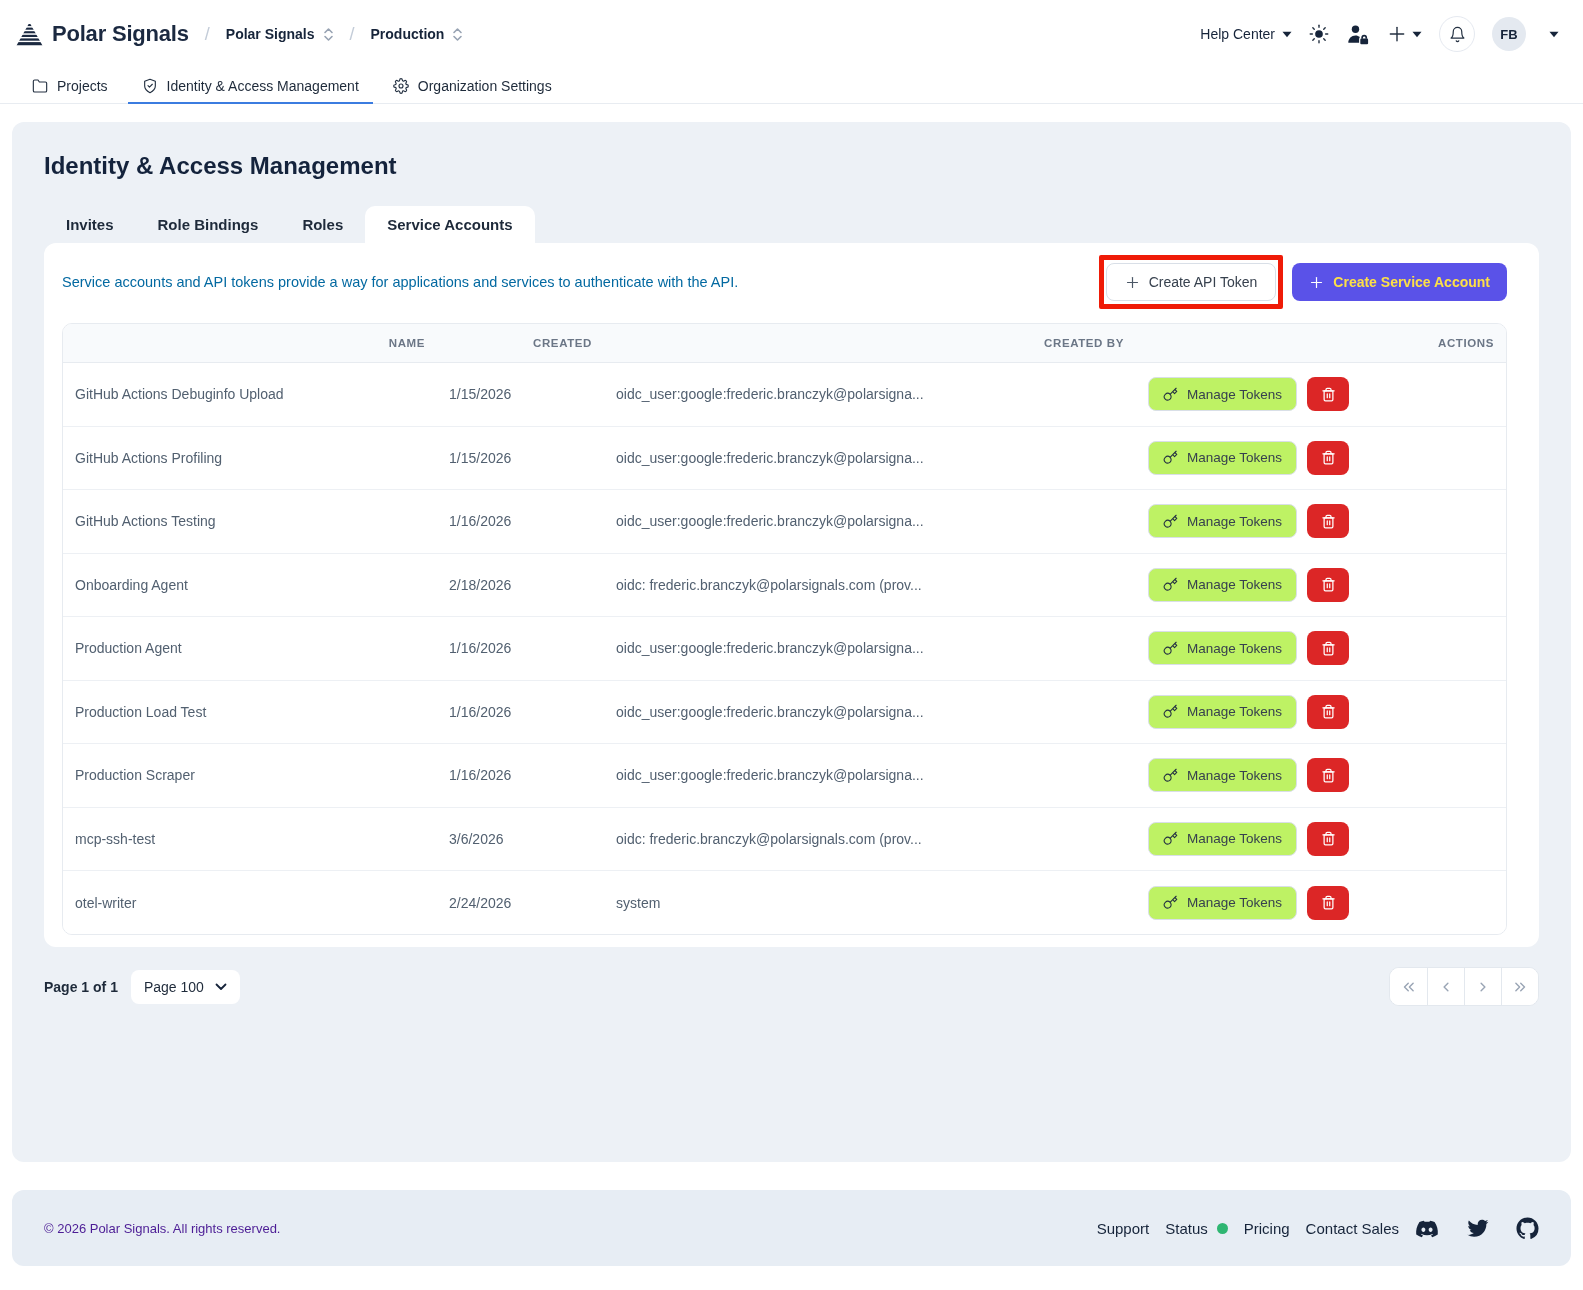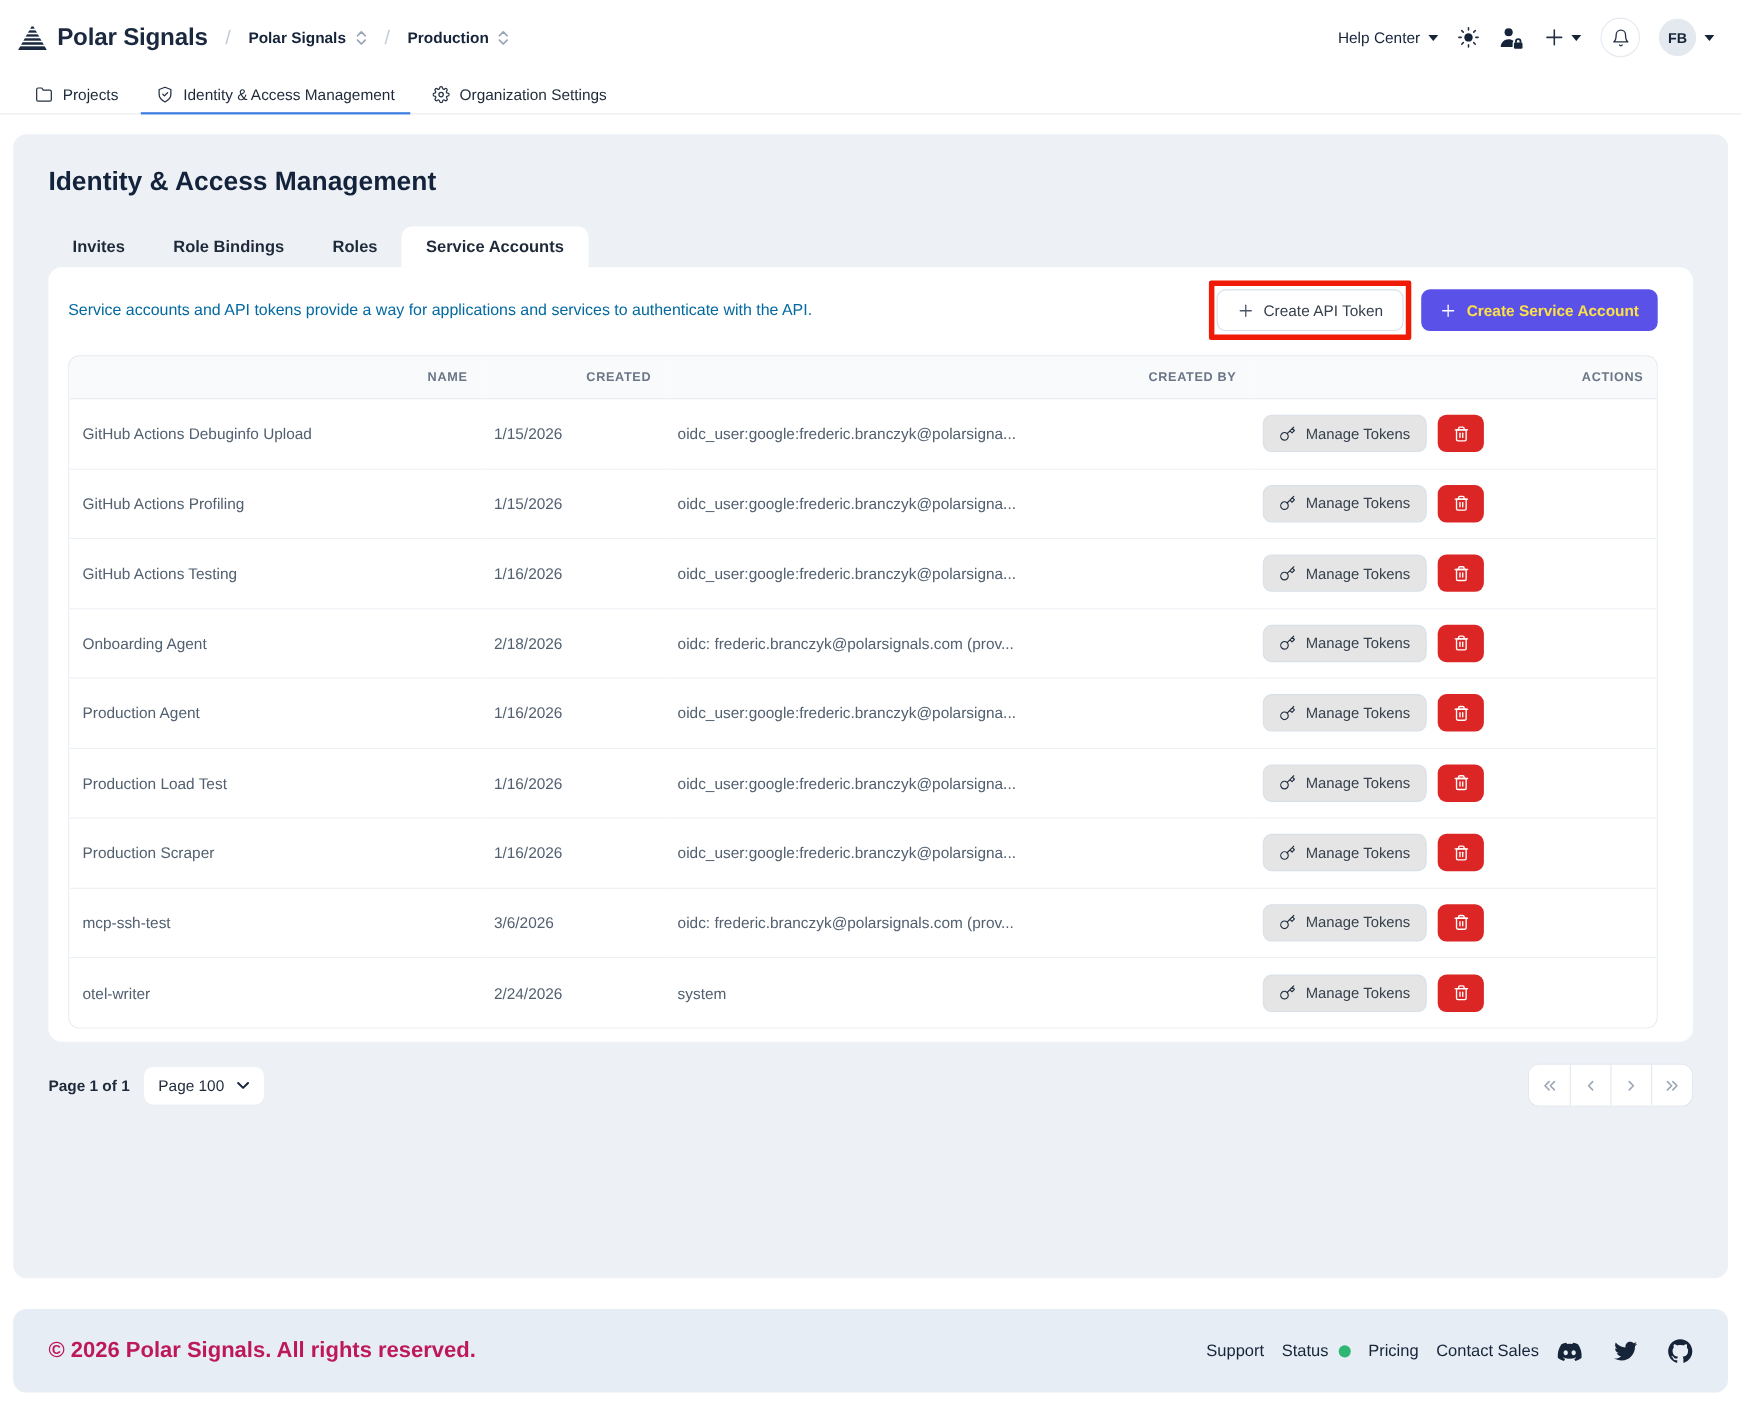--- a/index.html
+++ b/index.html
@@ -16,21 +16,21 @@
   .topbar { height: 68px; display: flex; align-items: center; justify-content: space-between; padding: 0 24px 0 16px; }
   .topbar-left { display: flex; align-items: center; gap: 8px; }
   .logo { display: flex; align-items: center; gap: 9px; cursor: pointer; }
   .logo-text { font-size: 22px; font-weight: 700; color: #1b2940; letter-spacing: -0.2px; }
   .crumb-sep { color: #c3ccd8; font-size: 18px; margin: 0 8px; font-weight: 300; }
   .crumb { display: flex; align-items: center; gap: 8px; font-size: 14px; font-weight: 600; color: #16243a; cursor: pointer; }
   .topbar-right { display: flex; align-items: center; gap: 17px; }
   .help { display: flex; gap: 7px; font-size: 14px; font-weight: 500; align-items: center; cursor: pointer; color: #16243a; }
   .iconbtn { display: flex; align-items: center; gap: 5px; cursor: pointer; }
   .bell-wrap { width: 36px; height: 36px; border: 1px solid #e5e9f0; border-radius: 50%; display: flex; align-items: center; justify-content: center; cursor: pointer; }
-  .avatar-wrap { display: flex; align-items: center; gap: 7px; cursor: pointer; }
+  .avatar-wrap { display: flex; align-items: center; gap: 23px; cursor: pointer; }
   .avatar { width: 34px; height: 34px; border-radius: 50%; background: #e4e9f0; display: flex; align-items: center; justify-content: center; font-size: 13px; font-weight: 700; color: #16243a; }
 
   
   .nav { height: 36px; display: flex; align-items: stretch; padding: 0 18px; border-bottom: 1px solid #e8ecf1; gap: 6px; }
   .nav-item { display: flex; align-items: center; gap: 9px; padding: 0 14px; font-size: 14px; font-weight: 500; color: #1e2a3a; position: relative; cursor: pointer; }
   .nav-item.active::after { content: ""; position: absolute; left: 0; right: 0; bottom: -1px; height: 2px; background: #3b7ce0; }
 
   
   .main-card { margin: 18px 12px 0; height: 1040px; background: #edf1f6; border-radius: 12px; padding: 30px 32px 0; }
   .page-title { font-size: 24px; font-weight: 700; color: #14233c; margin: 0 0 26px; }
@@ -49,36 +49,36 @@
   .annotation { position: absolute; left: -7px; right: -7px; top: -8px; bottom: -8px; border: 5px solid #ef1b07; border-radius: 2px; pointer-events: none; z-index: 5; }
 
   
   .table-wrap { border: 1px solid #e7ebf0; border-radius: 10px; overflow: hidden; }
   table { width: 100%; border-collapse: collapse; }
   thead th { background: #f8fafc; text-align: right; padding: 13px 12px; font-size: 11.5px; font-weight: 600; color: #6b7686; letter-spacing: 0.6px; border-bottom: 1px solid #e7ebf0; }
   th.c-name { width: 374px; } th.c-created { width: 167px; } th.c-createdby { width: 532px; }
   tbody td { padding: 0 12px; height: 63.5px; font-size: 14px; color: #526070; border-bottom: 1px solid #edf0f4; background: #fff; }
   tbody tr:last-child td { border-bottom: none; }
   .actions { display: flex; align-items: center; }
-  .btn-manage { display: inline-flex; gap: 9px; align-items: center; height: 34px; padding: 0 14px; background: #e5e5e5; border: 1px solid #d9dfe7; border-radius: 8px; font-size: 13.5px; font-weight: 500; color: #37414e; cursor: pointer; font-family: inherit; }
+  .btn-manage { display: inline-flex; gap: 9px; align-items: center; height: 34px; padding: 0 14px; background: #bef264; border: 1px solid #d9dfe7; border-radius: 8px; font-size: 13.5px; font-weight: 500; color: #37414e; cursor: pointer; font-family: inherit; }
   .btn-delete { width: 42px; height: 34px; background: #dc2626; border: none; border-radius: 8px; display: inline-flex; align-items: center; justify-content: center; margin-left: 10px; cursor: pointer; }
 
   
   .pagination { display: flex; justify-content: space-between; align-items: center; margin-top: 20px; }
   .pag-left { display: flex; align-items: center; gap: 13px; }
   .page-label { font-size: 14px; font-weight: 600; color: #1e2a3a; }
   .show-select { display: flex; align-items: center; gap: 11px; background: #fff; border-radius: 8px; height: 34px; padding: 0 13px; font-size: 14px; font-weight: 500; color: #1e2a3a; cursor: pointer; }
   .pager { display: flex; background: #fff; border: 1px solid #e3e8ee; border-radius: 10px; overflow: hidden; }
   .pager button { width: 37px; height: 37px; background: #fff; border: none; border-left: 1px solid #e3e8ee; display: flex; align-items: center; justify-content: center; cursor: pointer; padding: 0; }
   .pager button:first-child { border-left: none; }
   .pg { stroke: #9aa5b5; fill: none; stroke-width: 1.9; stroke-linecap: round; stroke-linejoin: round; }
 
   
   .footer { margin: 28px 12px 0; height: 76px; background: #e7edf4; border-radius: 12px; display: flex; align-items: center; justify-content: space-between; padding: 0 32px; }
-  .foot-left { font-size: 20px; color: #be185d; font-weight: bold; }
+  .foot-left { font-size: 13px; color: #4c1d95; }
   .foot-right { display: flex; align-items: center; gap: 16px; }
   .foot-link { font-size: 15px; font-weight: 500; color: #16243a; display: flex; align-items: center; gap: 9px; cursor: pointer; }
   .dot { width: 11px; height: 11px; border-radius: 50%; background: #2fb672; }
   .social { display: flex; align-items: center; gap: 27px; }
 </style>
 </head>
 <body>
 
 <header class="topbar">
   <div class="topbar-left">

